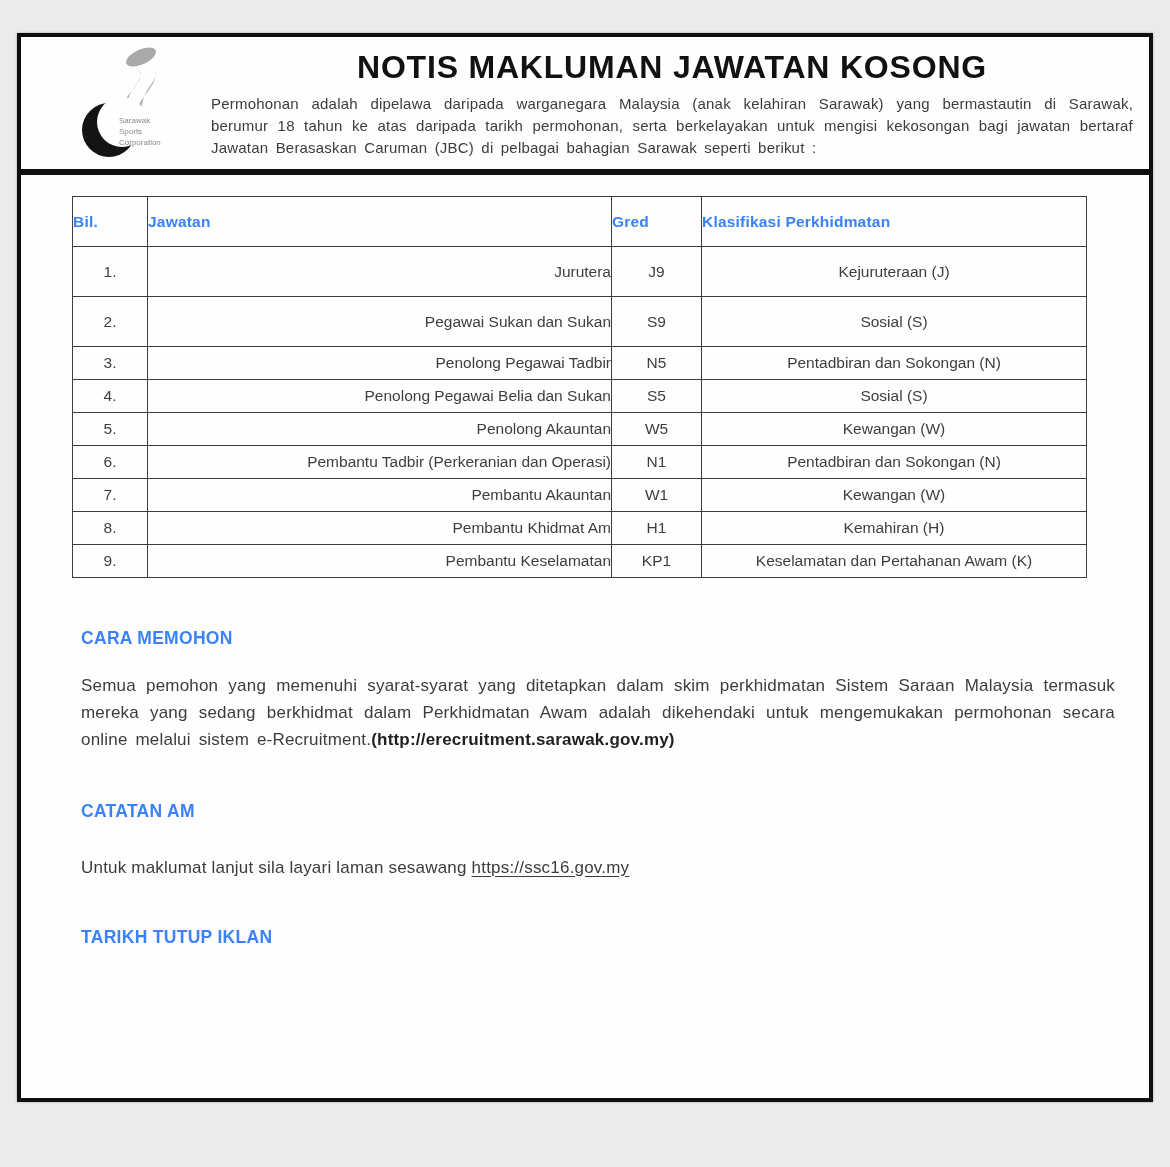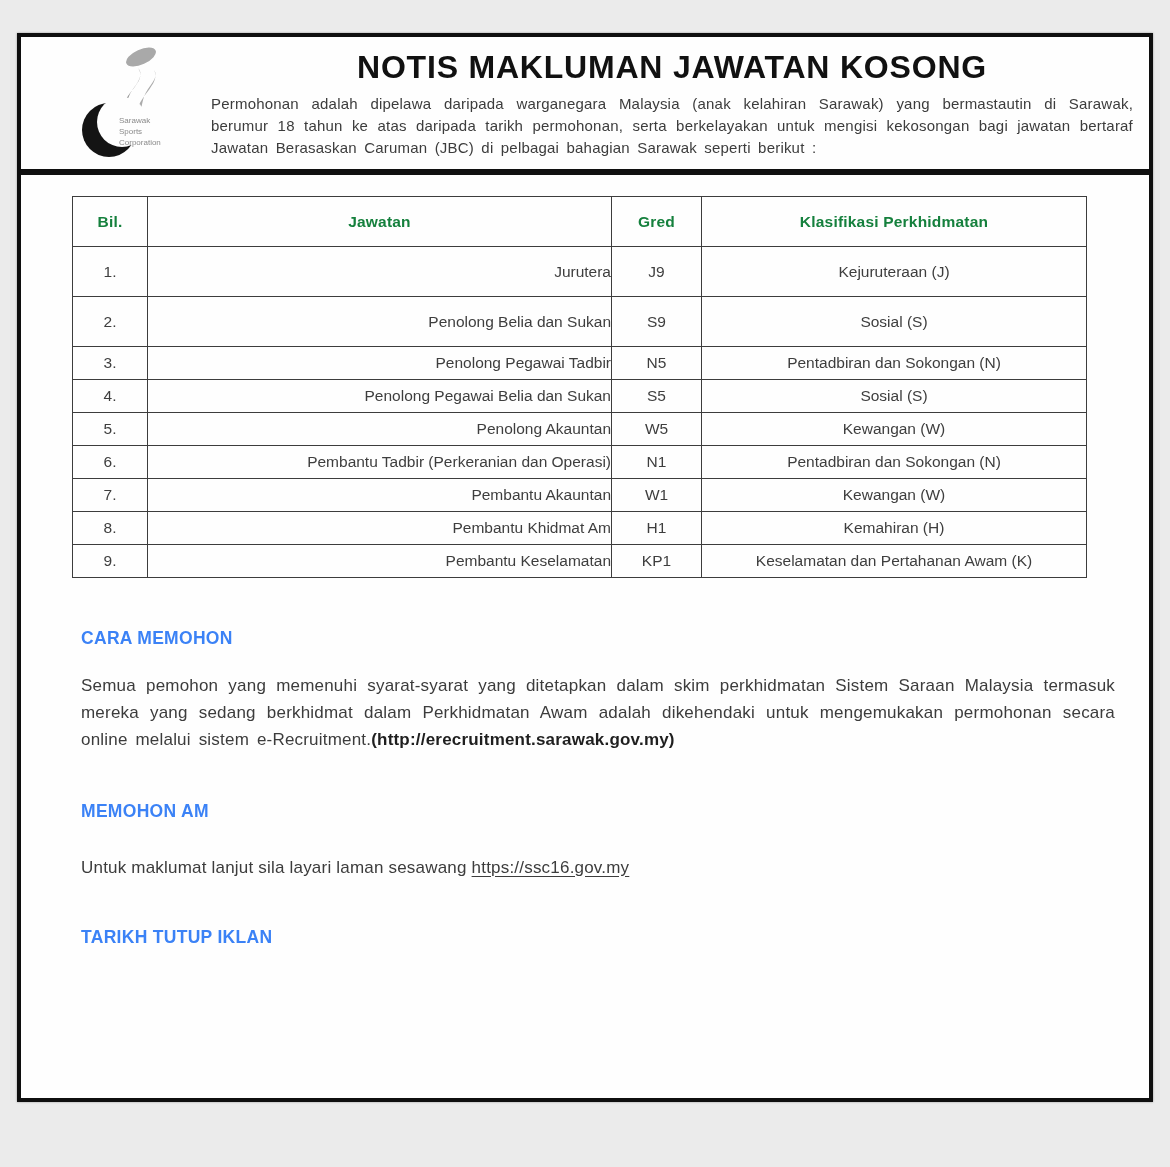--- a/index.html
+++ b/index.html
@@ -53,23 +53,23 @@
     table-layout: fixed;
     font-size: 15.5px;
     color: #3e3e3e;
   }
   .vacancy-table th, .vacancy-table td {
     border: 1.5px solid #3d3d3d;
     vertical-align: middle;
   }
   .vacancy-table th {
     font-weight: bold;
-    color: #15803d;
+    color: #3b82f6;
     height: 50px;
-    text-align: center;
+    text-align: left;
     font-size: 15.5px;
     letter-spacing: 0.2px;
   }
   .vacancy-table tbody tr { height: 33px; }
   .vacancy-table tbody tr:nth-child(1),
   .vacancy-table tbody tr:nth-child(2) { height: 50px; }
   .vacancy-table td:nth-child(1),
   .vacancy-table td:nth-child(3),
   .vacancy-table td:nth-child(4) { text-align: center; }
   .vacancy-table td:nth-child(2) { text-align: right; padding-left: 16px; }
@@ -151,21 +151,21 @@
     </thead>
     <tbody>
         <tr>
           <td>1.</td>
           <td>Jurutera</td>
           <td>J9</td>
           <td>Kejuruteraan (J)</td>
         </tr>
         <tr>
           <td>2.</td>
-          <td>Penolong Belia dan Sukan</td>
+          <td>Pegawai Sukan dan Sukan</td>
           <td>S9</td>
           <td>Sosial (S)</td>
         </tr>
         <tr>
           <td>3.</td>
           <td>Penolong Pegawai Tadbir</td>
           <td>N5</td>
           <td>Pentadbiran dan Sokongan (N)</td>
         </tr>
         <tr>
@@ -205,19 +205,19 @@
           <td>Keselamatan dan Pertahanan Awam (K)</td>
         </tr>
       </tbody>
   </table>
 
   <div class="content">
 
     <div class="section-heading heading-cara">CARA MEMOHON</div>
     <p class="para-cara"><span>Semua pemohon yang memenuhi syarat-syarat yang ditetapkan dalam skim perkhidmatan Sistem Saraan Malaysia termasuk mereka yang sedang berkhidmat dalam Perkhidmatan Awam adalah dikehendaki untuk mengemukakan permohonan secara online melalui sistem e-Recruitment.</span><span class="b">(http://erecruitment.sarawak.gov.my)</span></p>
 
-    <div class="section-heading heading-catatan">MEMOHON AM</div>
+    <div class="section-heading heading-catatan">CATATAN AM</div>
     <p class="more-info"><span>Untuk maklumat lanjut sila layari laman sesawang </span><a href="#" class="doc-link">https://ssc16.gov.my</a></p>
 
     <div class="section-heading heading-tarikh">TARIKH TUTUP IKLAN</div>
 
   </div>
 </div>
 
 </body></html>

